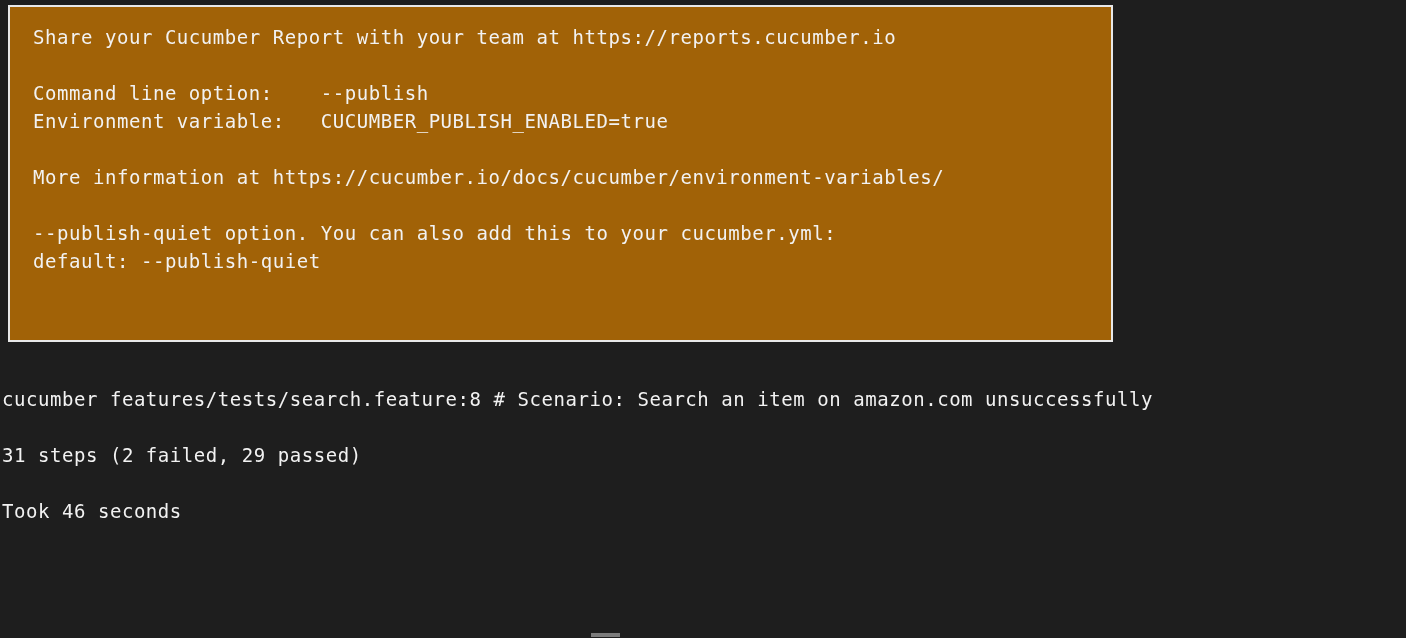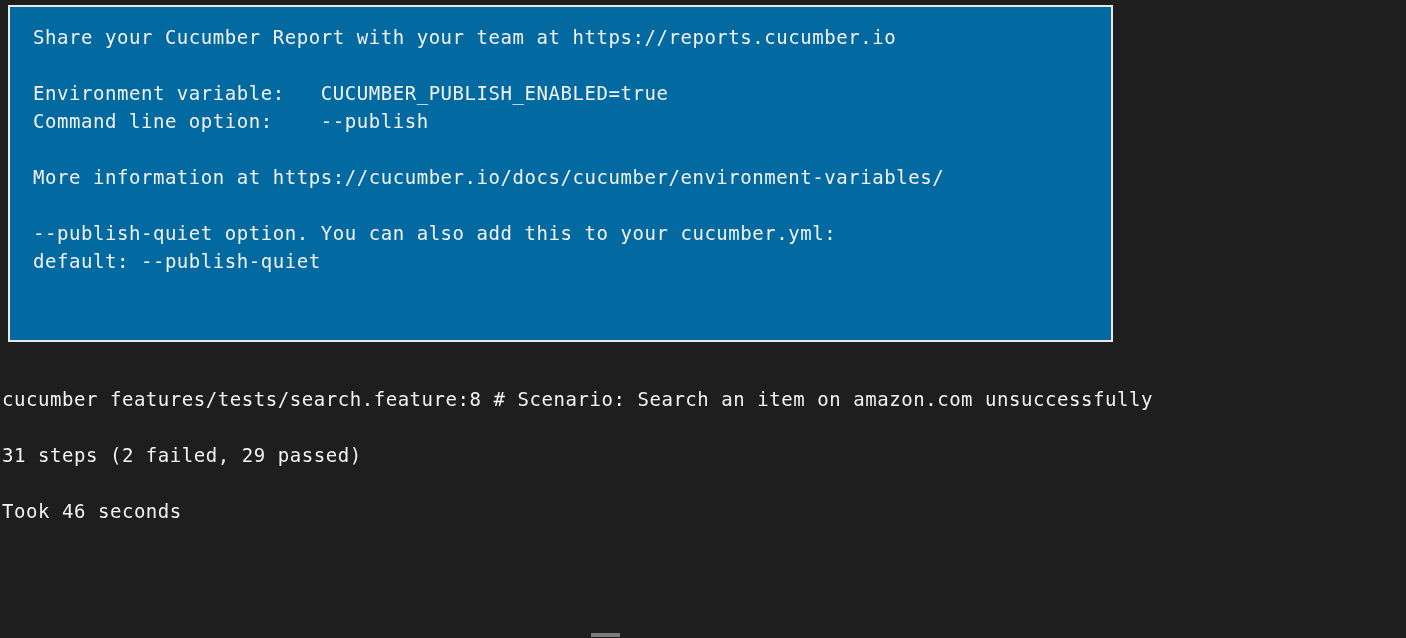--- a/index.html
+++ b/index.html
@@ -29,21 +29,21 @@
 
   
   .banner {
     position: absolute;
     left: 8px;
     top: 5px;
     width: 1105px;
     height: 337px;
     box-sizing: border-box;
     border: 2px solid #e8e8e8;
-    background: #0369a1;
+    background: #a16207;
   }
   .banner-inner {
     padding: 16px 0 0 23px;
   }
 
   .line {
     white-space: pre;
     height: 28px;
     line-height: 28px;
   }
@@ -74,22 +74,22 @@
 </style>
 </head>
 <body>
 
 <div id="terminal">
 
   <div class="banner">
     <div class="banner-inner">
       <div class="line">Share your Cucumber Report with your team at https://reports.cucumber.io</div>
       <div class="blank"></div>
+      <div class="line">Command line option:    --publish</div>
       <div class="line">Environment variable:   CUCUMBER_PUBLISH_ENABLED=true</div>
-      <div class="line">Command line option:    --publish</div>
       <div class="blank"></div>
       <div class="line">More information at https://cucumber.io/docs/cucumber/environment-variables/</div>
       <div class="blank"></div>
       <div class="line">--publish-quiet option. You can also add this to your cucumber.yml:</div>
       <div class="line">default: --publish-quiet</div>
     </div>
   </div>
 
   <div class="results">
     <div class="blank"> </div>

